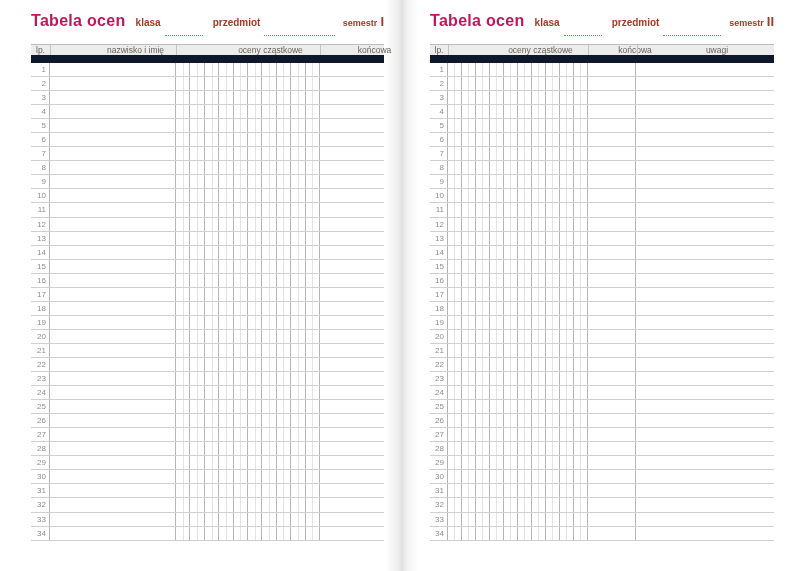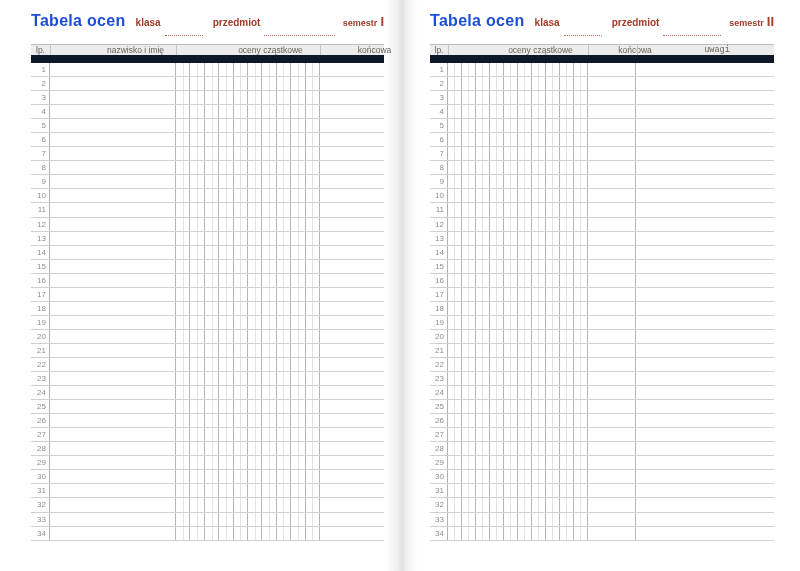--- a/index.html
+++ b/index.html
@@ -10,21 +10,21 @@
   .binding{
     position:absolute;top:0;left:386px;width:32px;height:571px;
     background:linear-gradient(90deg,rgba(0,0,0,0) 0%,rgba(0,0,0,0.07) 38%,rgba(0,0,0,0.12) 50%,rgba(0,0,0,0.05) 66%,rgba(0,0,0,0) 100%);
   }
   .page{position:absolute;top:12px;}
   .page-left{left:31px;width:353px;}
   .page-right{left:430px;width:344px;}
 
   
   .pagehead{display:flex;align-items:baseline;height:26px;margin-bottom:6px;}
-  .ptitle{font-size:16px;font-weight:bold;color:#1d4ed8;letter-spacing:.3px;white-space:nowrap;}
+  .ptitle{font-size:16px;font-weight:bold;color:#be185d;letter-spacing:.3px;white-space:nowrap;}
   .flabel{font-size:10px;font-weight:bold;color:#a23c28;white-space:nowrap;margin-left:10px;}
   .dots{border-bottom:1px dotted #bb6a50;height:9px;align-self:flex-end;margin:0 0 2px 4px;}
   .dots-klasa{width:38px;}
   .dots-przedmiot{flex:1;}
   .sem{margin-left:8px;white-space:nowrap;}
   .sem-label{font-size:9px;font-weight:bold;color:#a23c28;}
   .sem-num{font-size:13px;font-weight:bold;color:#a23c28;margin-left:3px;}
 
   
   .thead{display:flex;height:19px;box-sizing:border-box;background:#ececec;
@@ -49,21 +49,21 @@
     background-image:
       repeating-linear-gradient(90deg,transparent 0,transparent 13.4px,#b5b5b5 13.4px,#b5b5b5 14.4px),
       repeating-linear-gradient(90deg,transparent 0,transparent 6.7px,#e3e3e3 6.7px,#e3e3e3 7.7px,transparent 7.7px,transparent 14.4px);
   }
   .page-left .cell.final{border-left:1px solid #b5b5b5;margin-left:-1px;}
 
   
   .page-right .w-lp{width:18px;}
   .page-right .w-grades{width:140px;}
   .page-right .w-final{width:49px;}
-  .page-right .w-remarks{width:115px;font-family:Liberation Mono, monospace;}
+  .page-right .w-remarks{width:115px;}
   .page-right .cell.grades{
     background-image:
       repeating-linear-gradient(90deg,transparent 0,transparent 13px,#b5b5b5 13px,#b5b5b5 14px),
       repeating-linear-gradient(90deg,transparent 0,transparent 6.5px,#e3e3e3 6.5px,#e3e3e3 7.5px,transparent 7.5px,transparent 14px);
   }
   .page-right .cell.final{border-left:1px solid #b5b5b5;margin-left:-1px;border-right:1px solid #b5b5b5;}
 </style>
 </head>
 <body>
 

